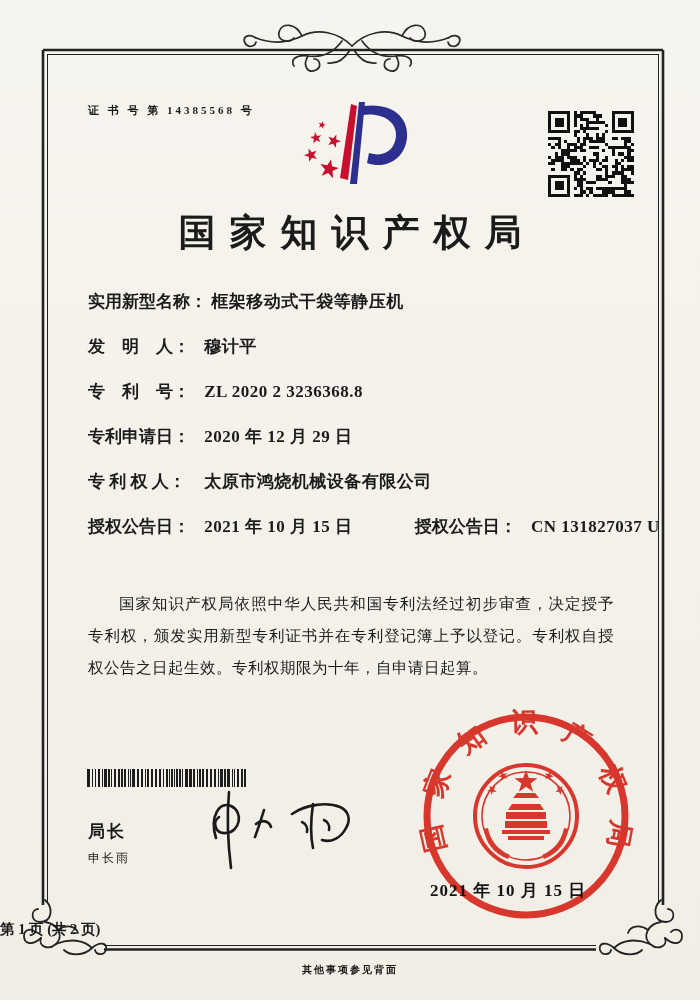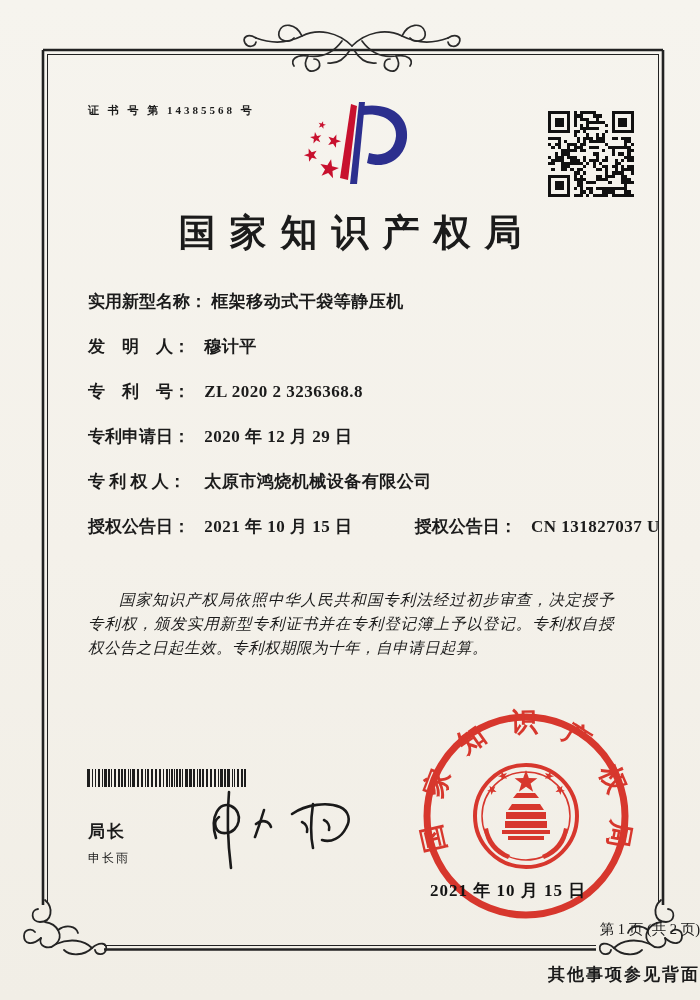--- a/index.html
+++ b/index.html
@@ -27,34 +27,34 @@
     text-align:center;font-size:37px;font-weight:bold;
     letter-spacing:14px;text-indent:14px;z-index:2;
   }
   .fields{position:absolute;left:88px;top:290px;width:540px;z-index:2;}
   .frow{height:45px;font-size:17px;font-weight:600;white-space:nowrap;}
   .flabel{display:inline-block;min-width:112px;}
   .fvalue{letter-spacing:0.5px;}
   .pair2{margin-left:58px;}
   .bodytext{
     position:absolute;left:88px;top:588px;width:526px;z-index:2;
-    font-size:15.5px;line-height:24px;text-align:justify;font-style:italic;
+    font-size:15.5px;line-height:32px;text-align:justify;
   }
   .bodytext p{margin:0;text-indent:2em;letter-spacing:0.5px;}
   .barcode{position:absolute;left:87px;top:769px;width:162px;height:18px;z-index:2;}
   .director-title{position:absolute;left:88px;top:820px;font-size:17px;font-weight:600;letter-spacing:2px;z-index:2;}
   .director-name{position:absolute;left:88px;top:850px;font-size:12px;font-weight:400;letter-spacing:2px;z-index:2;}
   .signature{position:absolute;left:192px;top:782px;z-index:2;}
   .seal{position:absolute;left:418px;top:708px;width:216px;height:216px;z-index:3;opacity:0.92;}
   .seal-date{
     position:absolute;left:430px;top:879px;z-index:4;
     font-size:17px;font-weight:600;letter-spacing:1px;color:#141414;
   }
-  .pagination{position:absolute;left:0;top:920px;width:100%;text-align:right;font-size:14.5px;font-weight:400;z-index:2;}
-  .back-note{position:absolute;left:0;top:963px;width:100%;text-align:right;font-size:17px;font-weight:600;letter-spacing:2px;z-index:2;}
+  .pagination{position:absolute;left:0;top:920px;width:100%;text-align:left;font-size:14.5px;font-weight:700;z-index:2;}
+  .back-note{position:absolute;left:0;top:963px;width:100%;text-align:center;font-size:10px;font-weight:600;letter-spacing:2px;z-index:2;}
 </style>
 </head>
 <body>
 
 <div class="page">
 
   <svg class="frame-svg" width="700" height="1000" viewBox="0 0 700 1000">
     <g stroke="#222" fill="none">
 
       <path d="M43 50 H663" stroke-width="2.6"></path>

